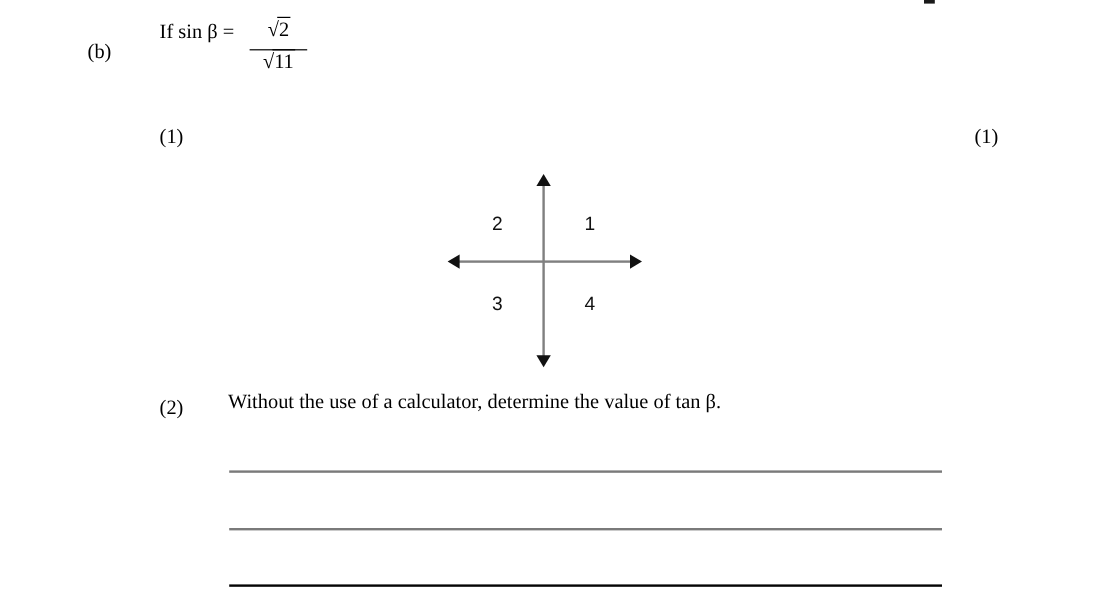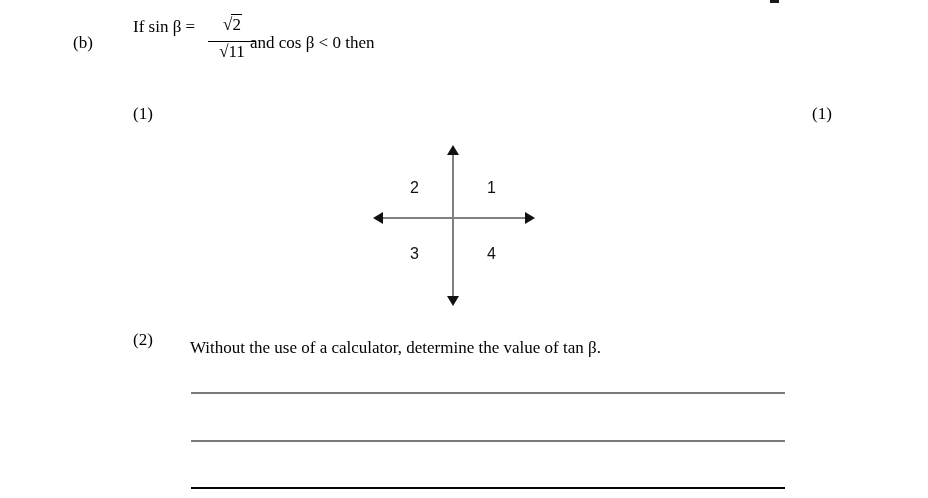--- a/index.html
+++ b/index.html
@@ -36,21 +36,21 @@
   }
   .label-b   { left: 73px;  top: 34px; }
   .stem-lead { left: 133px; top: 18px; }
   .stem-tail { left: 250px; top: 34px; }
 
   .sub-num-1 { left: 133px; top: 105px; }
   .sub-txt-1 { left: 190px; top: 105px; }
   .mark-1    { left: 812px; top: 105px; }
 
   .sub-num-2 { left: 133px; top: 331px; }
-  .sub-txt-2 { left: 190px; top: 339px; }
+  .sub-txt-2 { left: 190px; top: 326px; }
 
   
   .radical {
     display: inline-block;
     position: relative;
     padding-left: 1px;
   }
   .radical > .rad-sign { font-size: 17px; }
   .radical > .rad-body {
     border-top: 1.2px solid #000;
@@ -169,21 +169,20 @@
   <div class="frac">
     <span class="num">
       <span class="radical"><span class="rad-sign">√</span><span class="rad-body">2</span></span>
     </span>
     <span class="bar"></span>
     <span class="den">
       <span class="radical"><span class="rad-sign">√</span><span class="rad-body">11</span></span>
     </span>
   </div>
 
-  <div class="txt stem-tail">and cos β &lt; 0 then</div>
 
   <div class="txt sub-num-1">(1)</div>
   <div class="txt mark-1">(1)</div>
 
   <div class="diagram">
     <div class="axis-v"></div>
     <div class="axis-h"></div>
     <div class="arrow arrow-up"></div>
     <div class="arrow arrow-down"></div>
     <div class="arrow arrow-left"></div>

